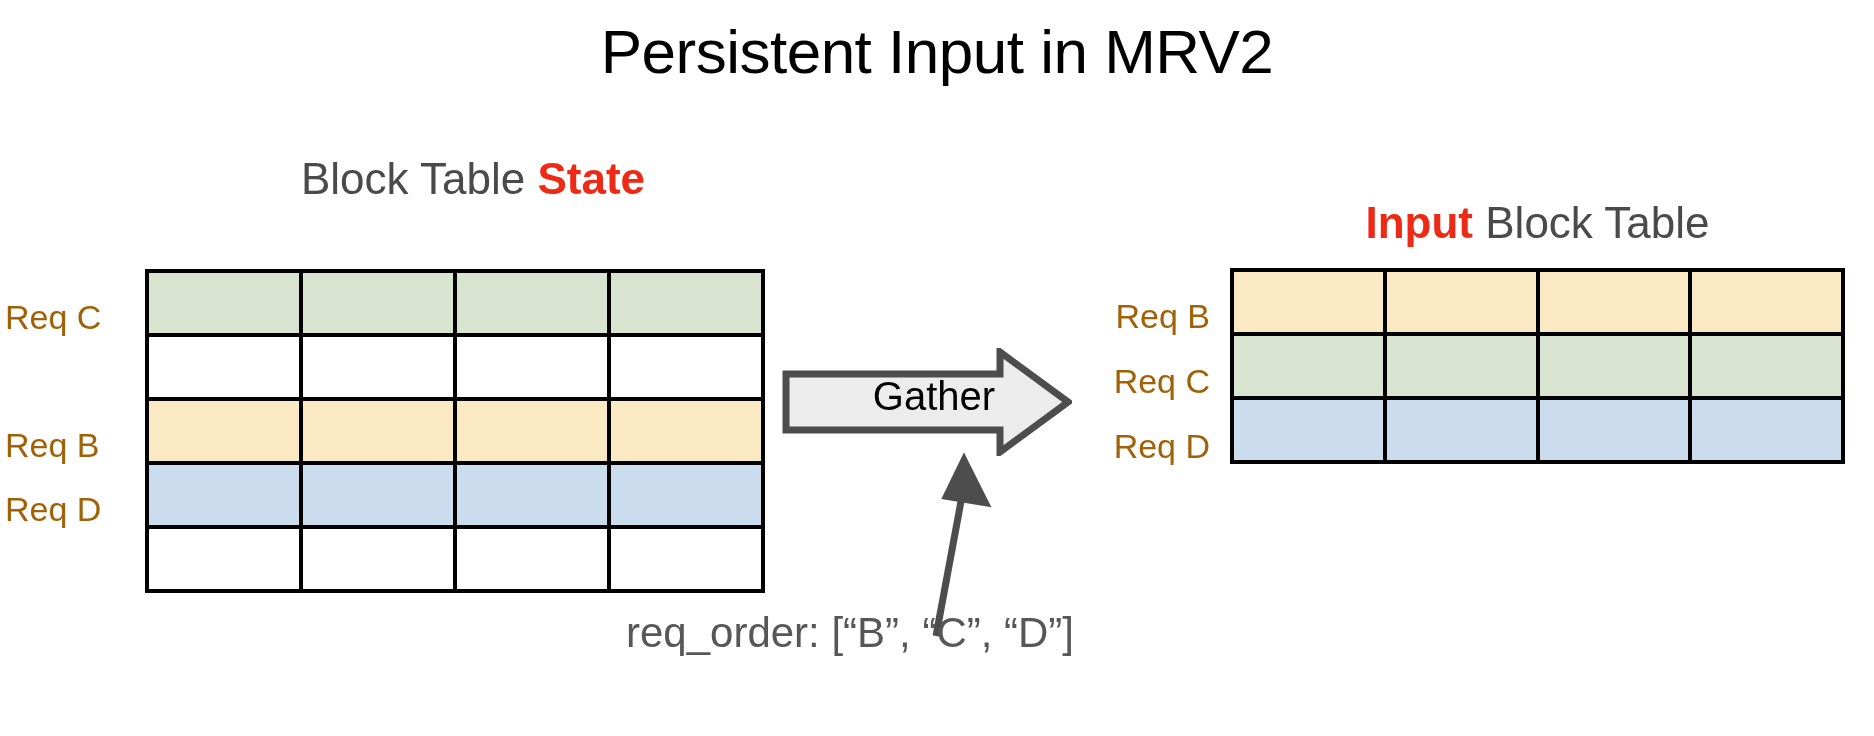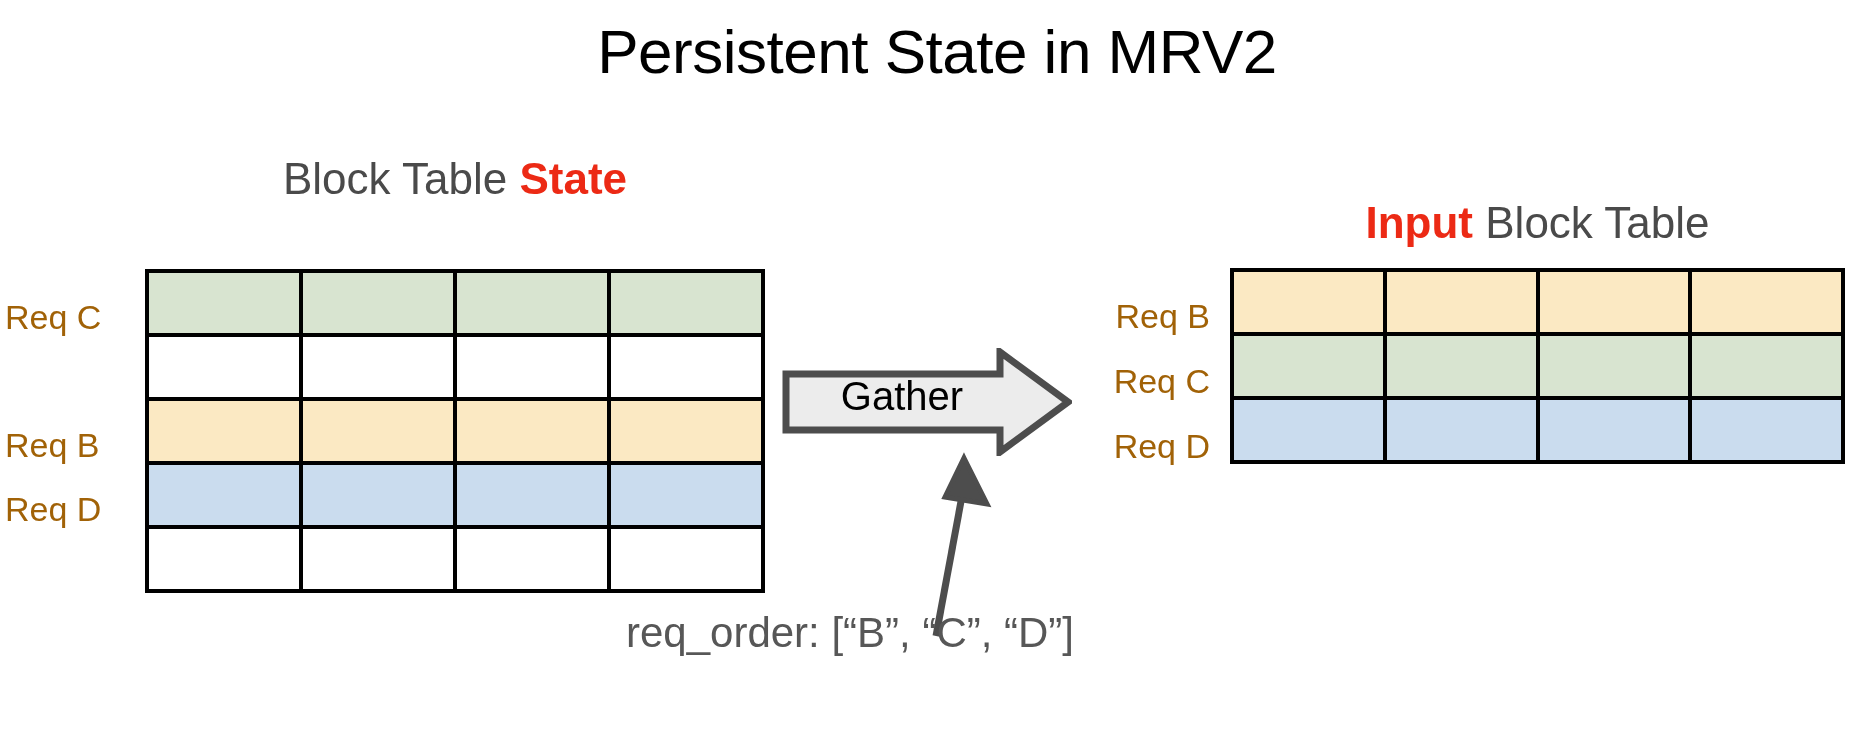--- a/index.html
+++ b/index.html
@@ -40,21 +40,21 @@
     font-size: 44px;
     line-height: 54px;
     color: #4a4a4a;
     white-space: nowrap;
     font-weight: 400;
   }
   .section-heading .accent {
     color: #ec2a15;
     font-weight: 700;
   }
-  #heading-left  { left: 145px;  top: 152px; width: 620px; text-align: center; }
+  #heading-left  { left: 163px;  top: 152px; width: 620px; text-align: center; }
   #heading-right { left: 1230px; top: 152px; width: 615px; text-align: center; margin-top: 44px; }
 
   
   .block-table {
     position: absolute;
     display: grid;
     box-sizing: border-box;
     background: #000000;
     border: 4px solid #000000;
     gap: 4px;
@@ -115,20 +115,21 @@
   #gather-label {
     position: absolute;
     left: 782px;
     top: 372px;
     width: 240px;
     text-align: center;
     font-size: 40px;
     line-height: 48px;
     color: #000000;
     white-space: nowrap;
+    padding-left: 32px;
   }
 
   
   #pointer-arrow {
     position: absolute;
     left: 900px;
     top: 440px;
     width: 190px;
     height: 210px;
   }
@@ -144,21 +145,21 @@
     line-height: 52px;
     color: #575757;
     white-space: nowrap;
   }
 </style>
 </head>
 <body>
 
 <div id="slide">
 
-  <div class="slide-title">Persistent State in MRV2</div>
+  <div class="slide-title">Persistent Input in MRV2</div>
 
   <div class="section-heading" id="heading-left">
     <span>Block Table </span><span class="accent">State</span><span></span>
   </div>
 
   <div class="section-heading" id="heading-right">
     <span class="accent">Input</span><span> Block Table</span>
   </div>
 
   <div class="block-table" id="table-state">

